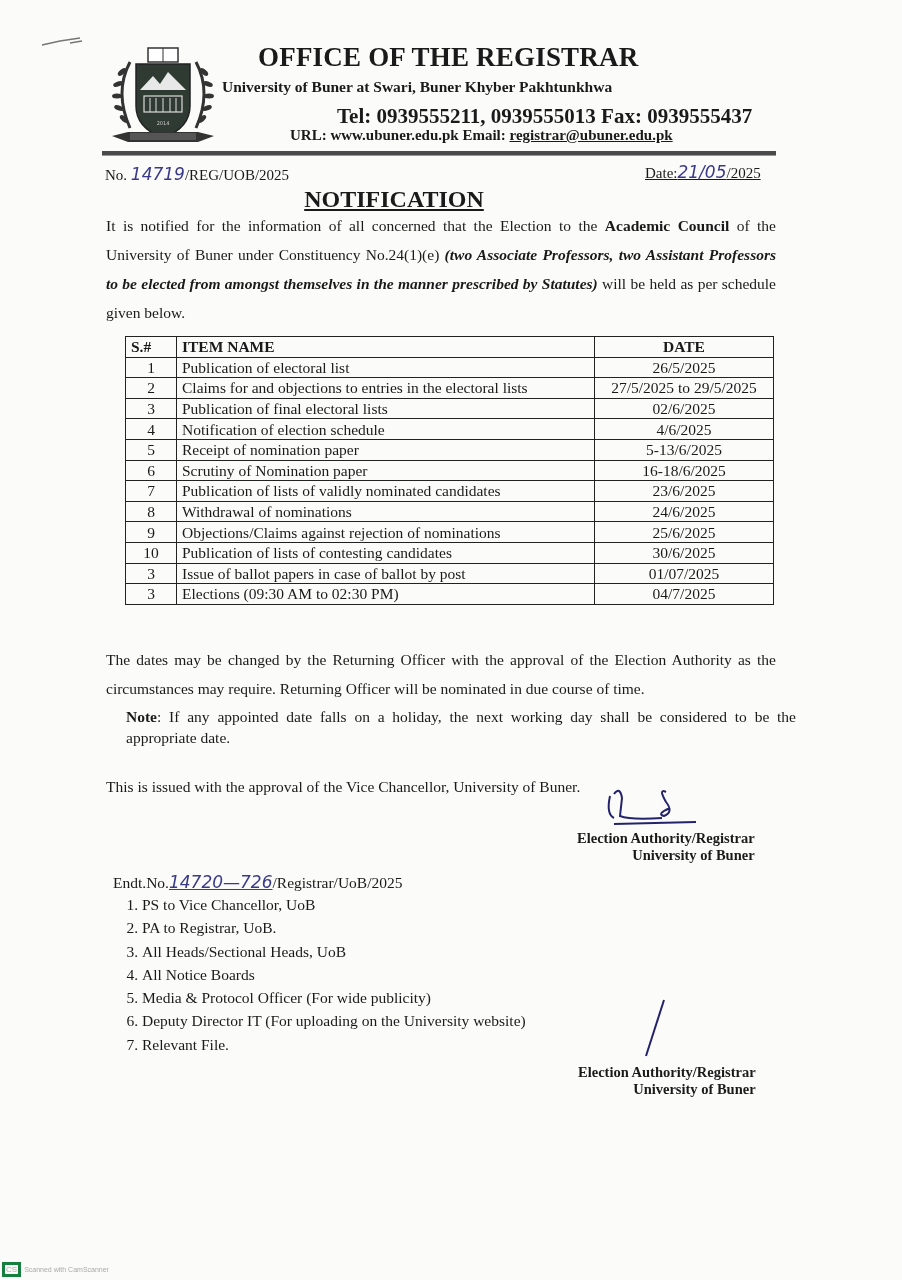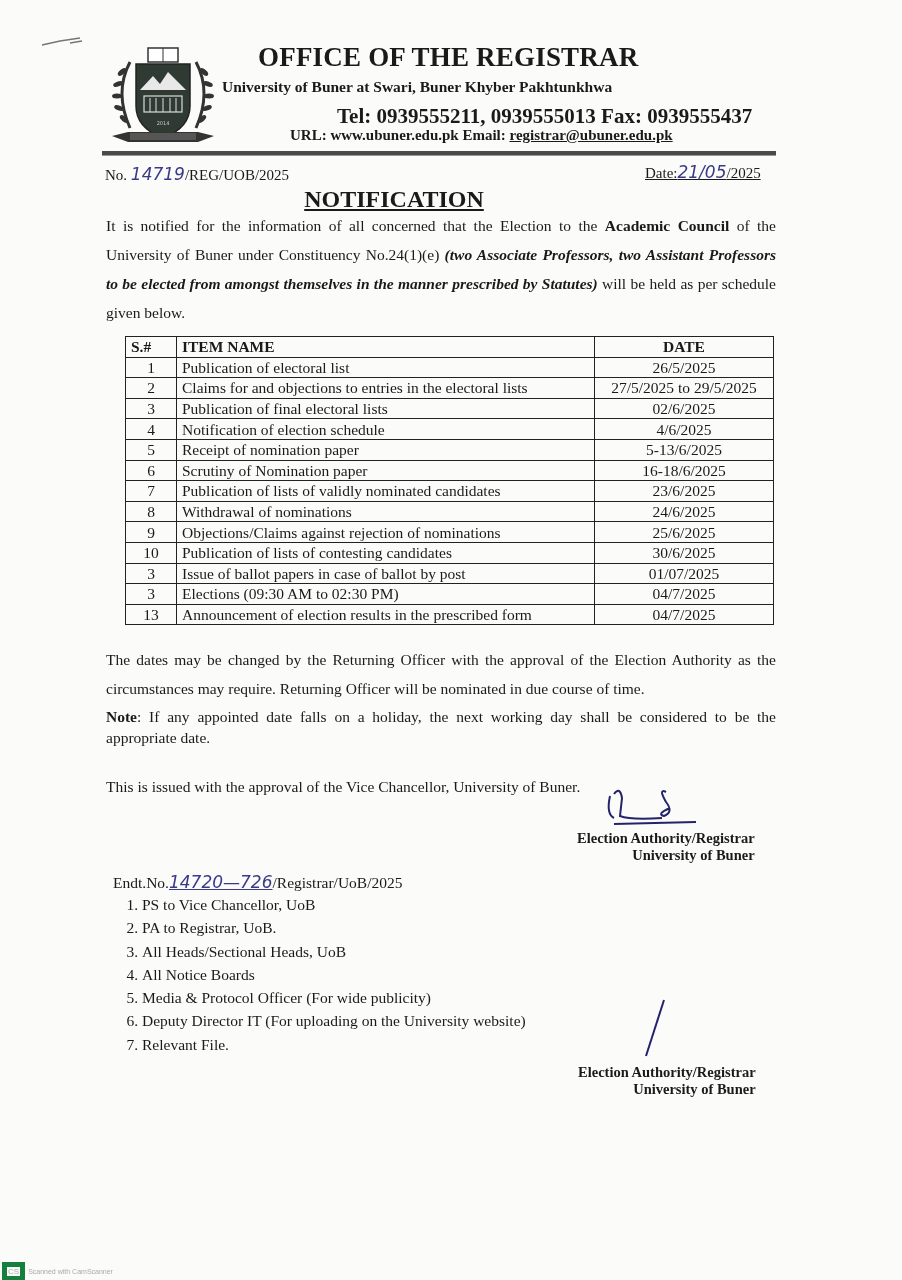--- a/index.html
+++ b/index.html
@@ -23,34 +23,34 @@
   .para { left: 106px; width: 670px; font-size: 15.5px; line-height: 29px; text-align: justify; }
   .p1 { top: 211px; }
   .p1 b { font-weight: bold; }
   .p1 i { font-weight: bold; font-style: italic; }
   table.sched { position: absolute; left: 125px; top: 336px; width: 649px; border-collapse: collapse; font-size: 15.5px; }
   table.sched td, table.sched th { border: 1.3px solid #222; padding: 0 5px; height: 19.6px; line-height: 19px; }
   table.sched th { font-weight: bold; text-align: left; }
   table.sched .sn { text-align: center; width: 40px; }
   table.sched .dt { width: 168px; text-align: center; }
   .p2 { top: 645px; }
-  .p3 { top: 706px; line-height: 21px; }
+  .p3 { top: 706px; line-height: 21px; margin-left: 20px; }
   .p4 { top: 772px; }
   .sig1 { left: 600px; top: 784px; width: 110px; height: 50px; }
   .auth { font-size: 14.5px; font-weight: bold; text-align: right; }
   .auth1 { left: 577px; top: 830px; }
   .auth2 { left: 578px; top: 1064px; }
   .auth div.u { padding-left: 13px; }
   .endt { left: 113px; top: 872px; font-size: 15.5px; }
   .endt .hnum { text-decoration: underline; }
   ol.dist { position: absolute; left: 116px; top: 893px; margin: 0; padding-left: 26px; font-size: 15.5px; line-height: 23.3px; }
   .sig2 { left: 640px; top: 998px; width: 30px; height: 60px; }
   .pen-mark { left: 40px; top: 35px; width: 45px; height: 14px; }
   .cs-mark { left: 2px; top: 1262px; font-family: "Liberation Sans", sans-serif; font-size: 7px; color: #aaa; }
-  .cs-mark .box { display: inline-block; border: 5px solid #15803d; padding: 0 1px; font-size: 8px; margin-right: 3px; }
+  .cs-mark .box { display: inline-block; border: 3px solid #15803d; padding: 0 1px; font-size: 8px; margin-right: 3px; }
 </style>
 </head>
 <body>
 
 <svg class="abs pen-mark" viewBox="0 0 45 14">
   <path d="M2 10 L20 6 L40 3 M30 8 L42 6" stroke="#777" stroke-width="1.5" fill="none"></path>
 </svg>
 
 <svg class="abs logo" viewBox="0 0 110 108">
 
@@ -167,25 +167,20 @@
       <tr>
         <td class="sn">3</td>
         <td>Issue of ballot papers in case of ballot by post</td>
         <td class="dt">01/07/2025</td>
       </tr>
       <tr>
         <td class="sn">3</td>
         <td>Elections (09:30 AM to 02:30 PM)</td>
         <td class="dt">04/7/2025</td>
       </tr>
-      <tr>
-        <td class="sn">13</td>
-        <td>Announcement of election results in the prescribed form</td>
-        <td class="dt">04/7/2025</td>
-      </tr>
     </tbody>
 </table>
 
 <div class="abs para p2">The dates may be changed by the Returning Officer with the approval of the Election Authority as the circumstances may require. Returning Officer will be nominated in due course of time.</div>
 <div class="abs para p3"><b>Note</b><span>: If any appointed date falls on a holiday, the next working day shall be considered to be the appropriate date.</span></div>
 <div class="abs para p4">This is issued with the approval of the Vice Chancellor, University of Buner.</div>
 
 <svg class="abs sig1" viewBox="0 0 110 50">
   <path d="M10 12 Q6 30 14 34 M14 10 Q20 2 22 14 L20 32 Q30 36 62 34 M66 8 Q58 4 66 18 Q74 28 64 32 Q56 30 70 24 M14 40 L96 38" stroke="#23236b" stroke-width="2" fill="none"></path>
 </svg>

